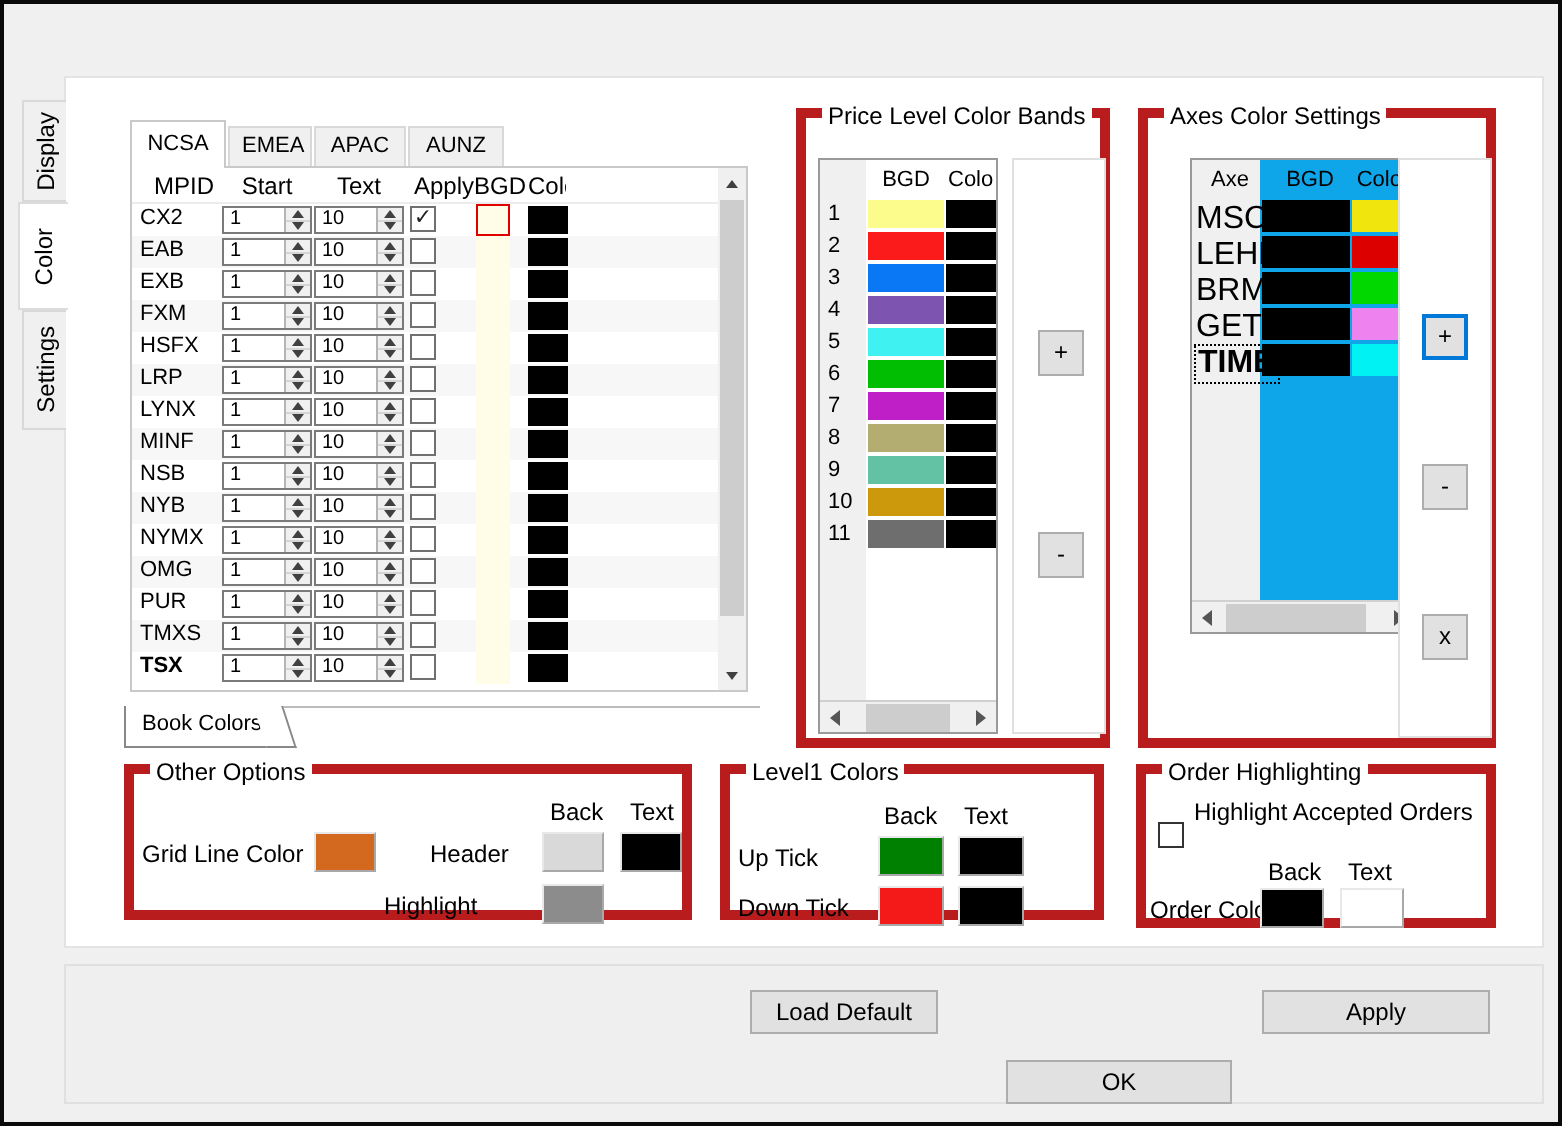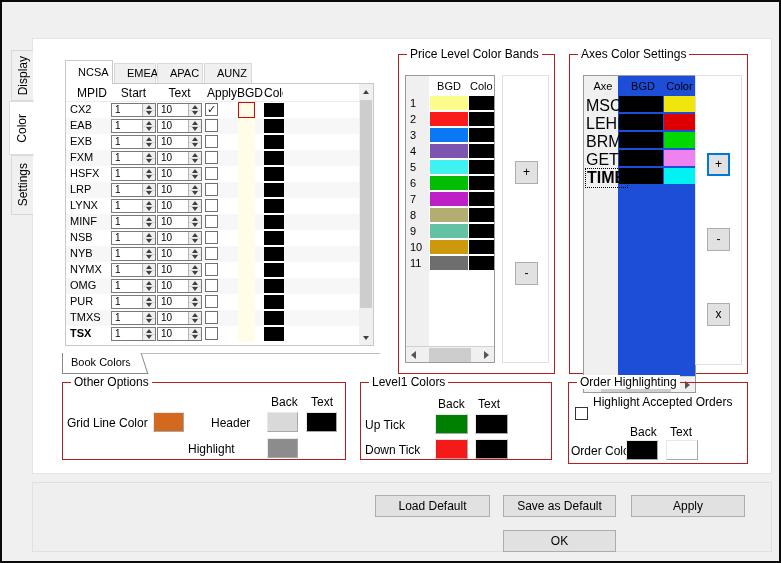--- a/index.html
+++ b/index.html
@@ -15,21 +15,21 @@
 
   
   .tab-page { position:absolute; left:30px; top:36px; width:740px; height:436px; background:#fff; border:1px solid #e3e3e3; }
 
   
   .vtab { position:absolute; left:9px; width:22px; background:#f0f0f0; border:1px solid #d9d9d9; border-right:none; display:flex; align-items:center; justify-content:center; }
   .vtab span { writing-mode:vertical-rl; transform:rotate(180deg); font-size:12px; white-space:nowrap; }
   .vtab.sel { left:7px; width:25px; background:#fff; border-color:#dcdcdc; z-index:5; }
 
   
-  .htab { position:absolute; top:61px; height:20px; background:#f0f0f0; border:1px solid #d9d9d9; border-bottom:none; text-align:center; font-size:11px; line-height:19px; padding:0 12px; }
+  .htab { position:absolute; top:61px; height:20px; background:#f0f0f0; border:1px solid #d9d9d9; border-bottom:none; text-align:center; font-size:11px; line-height:19px; padding:0 6px; }
   .htab.sel { top:58px; height:24px; background:#fff; z-index:4; line-height:22px; border-color:#c9c9c9; }
 
   
   .book-table { position:absolute; left:63px; top:81px; width:309px; height:263px; border:1px solid #c9c9c9; background:#fff; }
   .book-head { position:relative; height:18px; border-bottom:1px solid #ededed; font-size:12px; }
   .book-head span { position:absolute; top:2px; }
   .bh-mpid { left:6px; width:40px; text-align:center; }
   .bh-start { left:45px; width:45px; text-align:center; }
   .bh-total { left:91px; width:45px; text-align:center; }
   .bh-apply { left:134px; width:44px; text-align:center; }
@@ -56,21 +56,21 @@
   .vscroll { position:absolute; right:0; top:0; width:14px; height:100%; background:#f0f0f0; }
   .vs-btn { position:absolute; left:0; width:14px; height:15px; display:flex; align-items:center; justify-content:center; }
   .vs-thumb { position:absolute; left:1px; width:12px; background:#cdcdcd; }
 
   
   .book-strip { position:absolute; left:60px; top:351px; width:318px; height:1px; background:#bbb; }
   .book-tab { position:absolute; left:60px; top:351px; width:76px; height:21px; background:#fff; border-left:1px solid #888; border-bottom:1px solid #888; font-size:11px; line-height:19px; padding-left:8px; z-index:3; }
   .book-tab::after { content:''; position:absolute; right:-7px; top:0; width:14px; height:100%; background:#fff; border-right:1px solid #888; border-bottom:1px solid #888; transform:skewX(18deg); }
 
   
-  .group { position:absolute; border:1px solid #b91c1c; }
+  .group { position:absolute; border:5px solid #b91c1c; }
   .group > .legend { position:absolute; top:-8px; left:8px; background:#fff; padding:0 3px; font-size:12px; white-space:nowrap; }
 
   
   .bands-table { position:absolute; left:6px; top:20px; width:90px; height:288px; border:1px solid #9a9a9a; background:#fff; }
   .bands-head { position:relative; height:20px; font-size:11px; }
   .bands-head .h-bgd { position:absolute; left:24px; width:38px; text-align:center; top:4px; }
   .bands-head .h-col { position:absolute; left:64px; width:23px; top:4px; overflow:hidden; white-space:nowrap; }
   .num-col { position:absolute; left:0; top:0; width:23px; height:100%; background:#f0f0f0; }
   .prow { position:relative; height:15px; margin-bottom:1px; }
   .pnum { position:absolute; left:4px; top:1px; font-size:11px; z-index:2; }
@@ -79,21 +79,21 @@
   .hscroll { position:absolute; left:0; bottom:0; width:100%; height:16px; background:#f0f0f0; border-top:1px solid #d0d0d0; }
   .hs-btn { position:absolute; top:0; width:15px; height:16px; display:flex; align-items:center; justify-content:center; }
   .tri-l { width:0;height:0; border-top:4px solid transparent; border-bottom:4px solid transparent; border-right:5px solid #555; }
   .tri-r { width:0;height:0; border-top:4px solid transparent; border-bottom:4px solid transparent; border-left:5px solid #555; }
   .hs-thumb { position:absolute; top:1px; height:14px; background:#cdcdcd; }
   .btn-panel { position:absolute; border:1px solid #e0e0e0; background:#fff; }
   .sq-btn { position:absolute; width:23px; height:23px; background:#e1e1e1; border:1px solid #adadad; font-size:12px; text-align:center; line-height:21px; }
   .sq-btn.focus { border:2px solid #0078d7; line-height:19px; }
 
   
-  .axes-table { position:absolute; left:13px; top:20px; width:113px; height:318px; border:1px solid #9a9a9a; background:#1d4ed8; }
+  .axes-table { position:absolute; left:21px; top:20px; width:113px; height:238px; border:1px solid #9a9a9a; background:#0ea5e9; }
   .axes-head { position:relative; height:20px; font-size:11px; }
   .axes-head .h-axe { position:absolute; left:4px; width:30px; text-align:center; top:4px; }
   .axes-head .h-bgd { position:absolute; left:38px; width:42px; text-align:center; top:4px; }
   .axes-head .h-col { position:absolute; left:80px; width:31px; text-align:center; top:4px; overflow:hidden; white-space:nowrap; }
   .axes-namecol { position:absolute; left:0; top:0; width:34px; height:100%; background:#f0f0f0; }
   .arow { position:relative; height:17px; margin-bottom:1px; }
   .aname { position:absolute; left:2px; top:1px; font-size:16px; z-index:2; }
   .aname.sel { font-weight:bold; border:1px dotted #000; padding:0 1px; left:1px; top:0; }
   .abgd { position:absolute; left:35px; width:44px; height:16px; }
   .acol { position:absolute; left:80px; width:31px; height:16px; }
@@ -739,19 +739,18 @@
     <div class="checkbox" style="left:6px; top:24px;"></div>
     <span class="opt-label" style="left:24px; top:12px;">Highlight Accepted Orders</span>
     <span class="opt-label" style="left:61px; top:42px;">Back</span>
     <span class="opt-label" style="left:101px; top:42px;">Text</span>
     <span class="opt-label" style="left:2px; top:61px;">Order Color</span>
     <div class="swatch" style="left: 57px; top: 57px; width: 32px; height: 20px; background: rgb(0, 0, 0);"></div>
     <div class="swatch" style="left: 97px; top: 57px; width: 32px; height: 20px; background: rgb(255, 255, 255);"></div>
   </div>
 
   <div class="footer">
-    <button class="fbtn" style="left:342px; top:12px; width:115px;">Load Default</button>
-    <button class="fbtn" style="left:470px; top:12px; width:113px;">Save as Default</button>
+    <button class="fbtn" style="left:342px; top:12px; width:94px;">Load Default</button>
     <button class="fbtn" style="left:598px; top:12px; width:114px;">Apply</button>
     <button class="fbtn" style="left:470px; top:47px; width:113px;">OK</button>
   </div>
 
 </div>
 
 </body></html>

